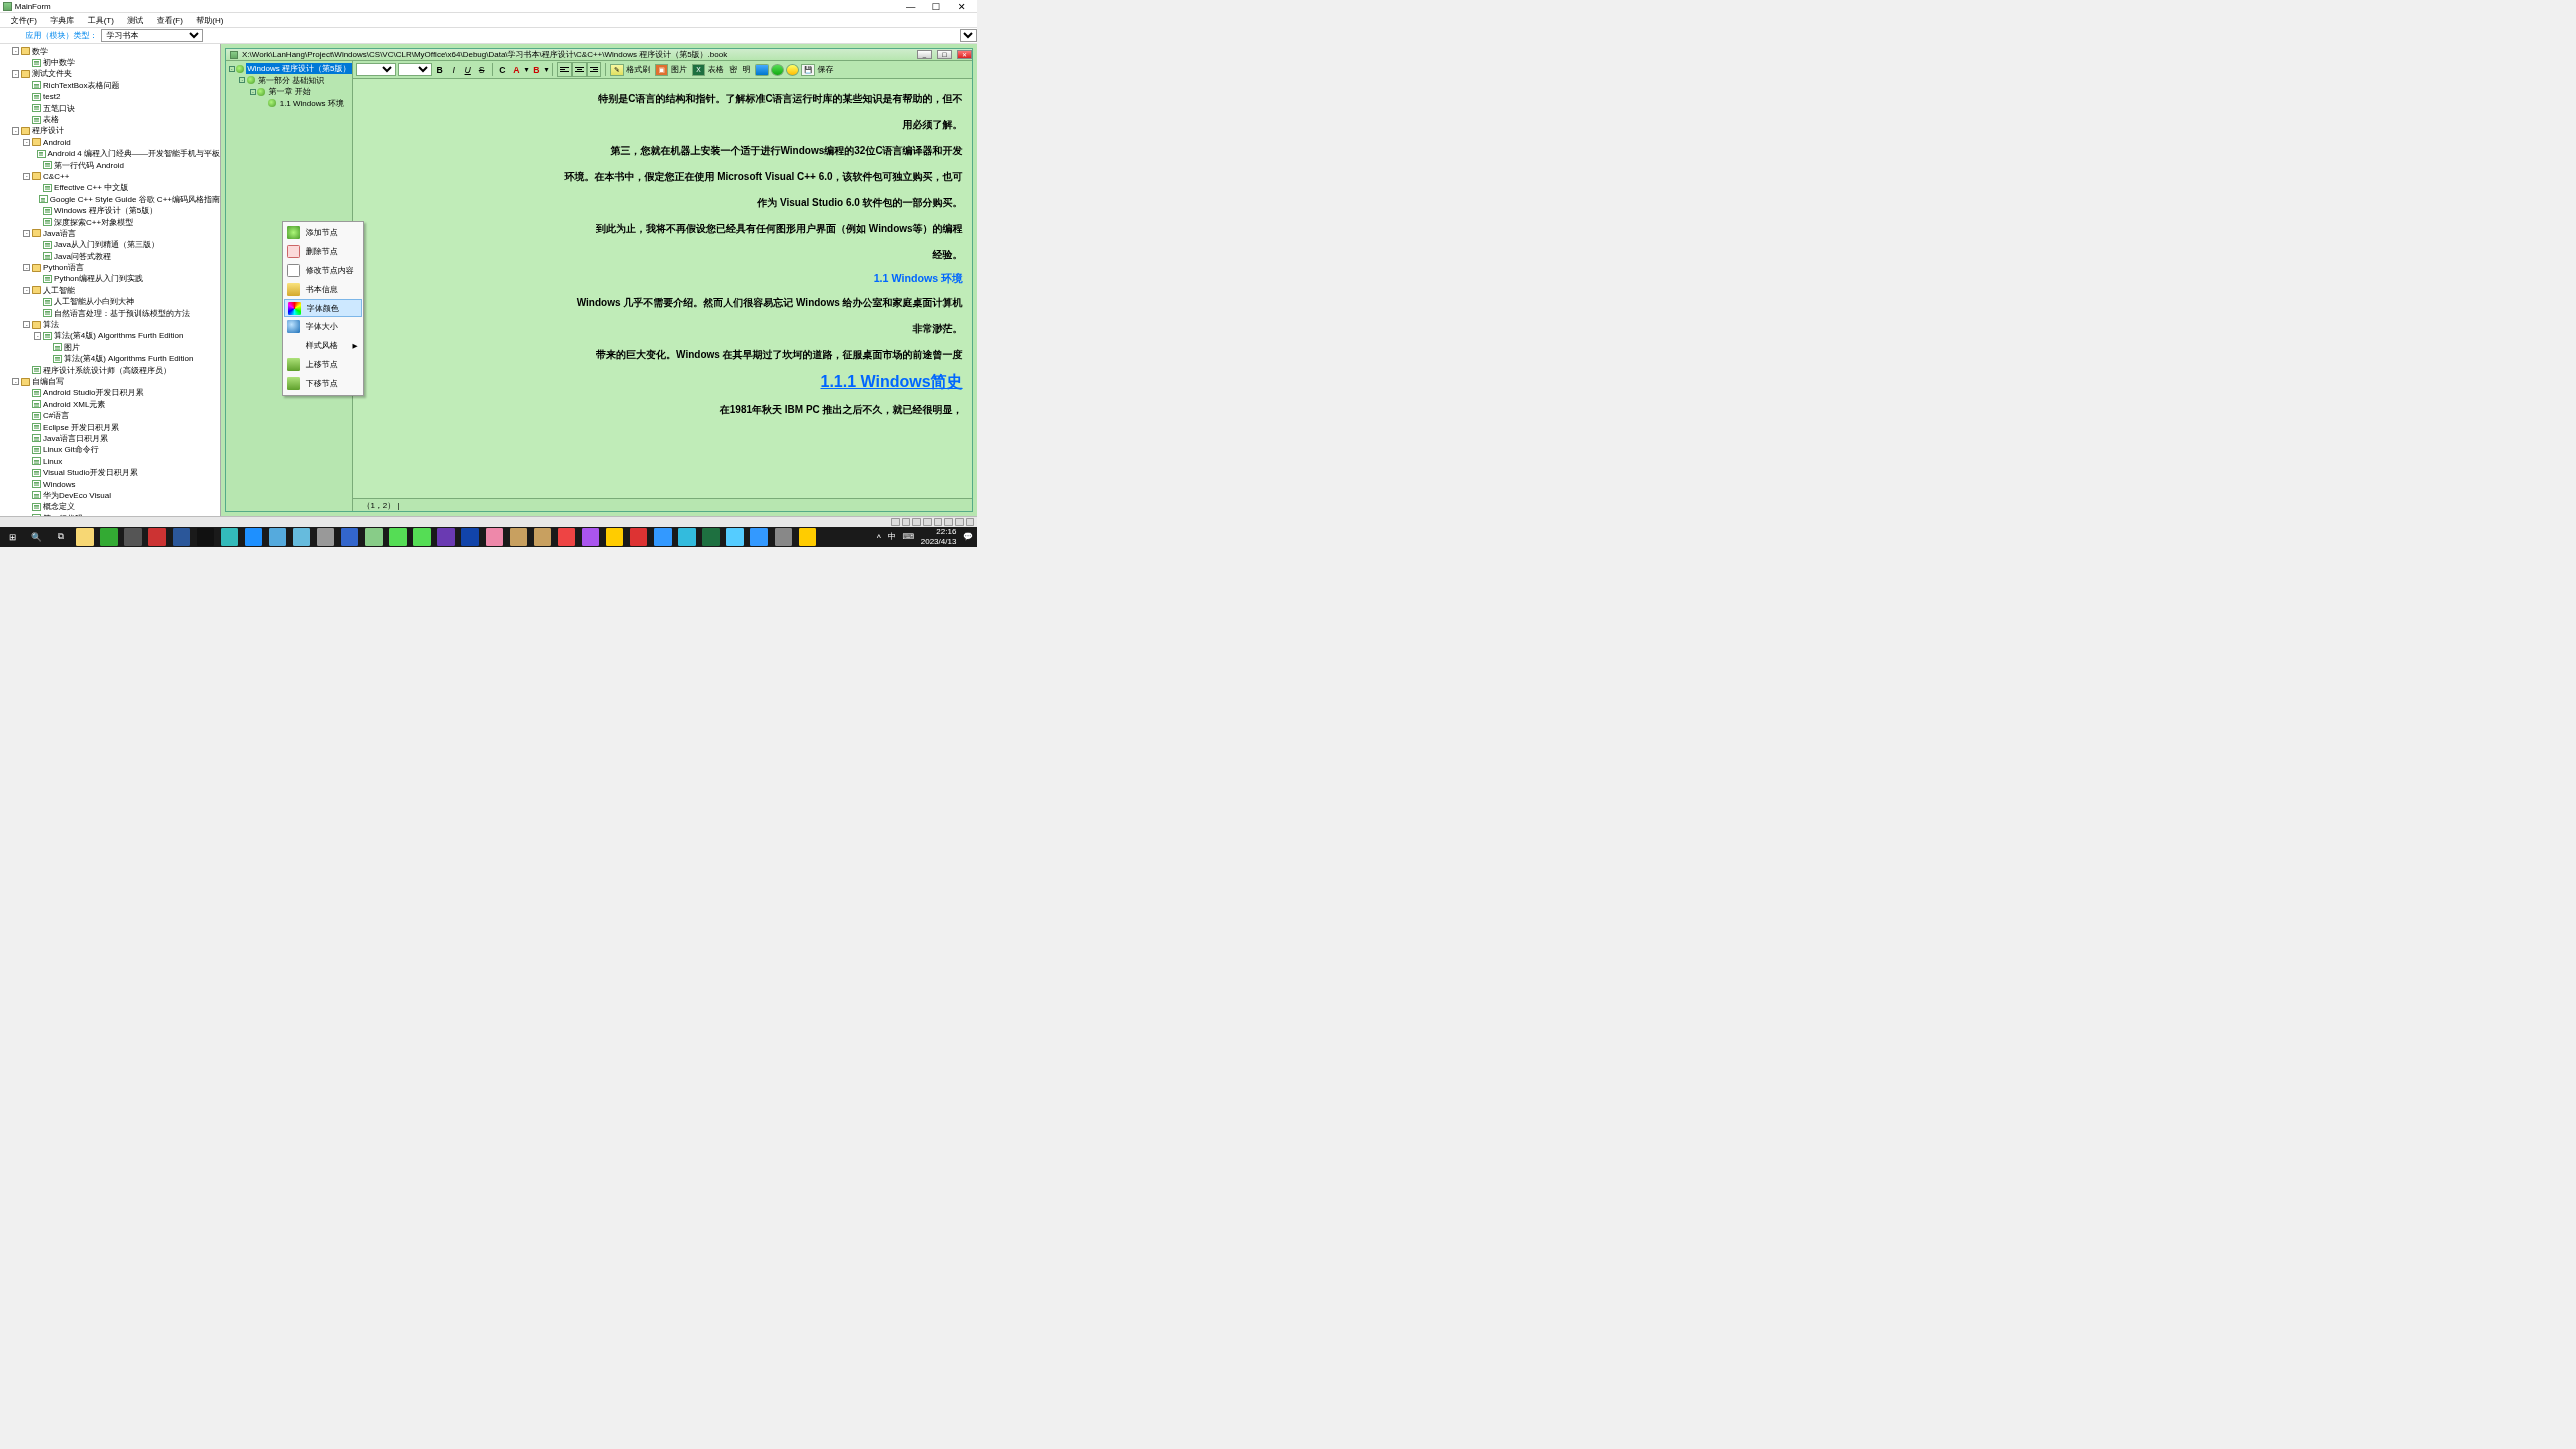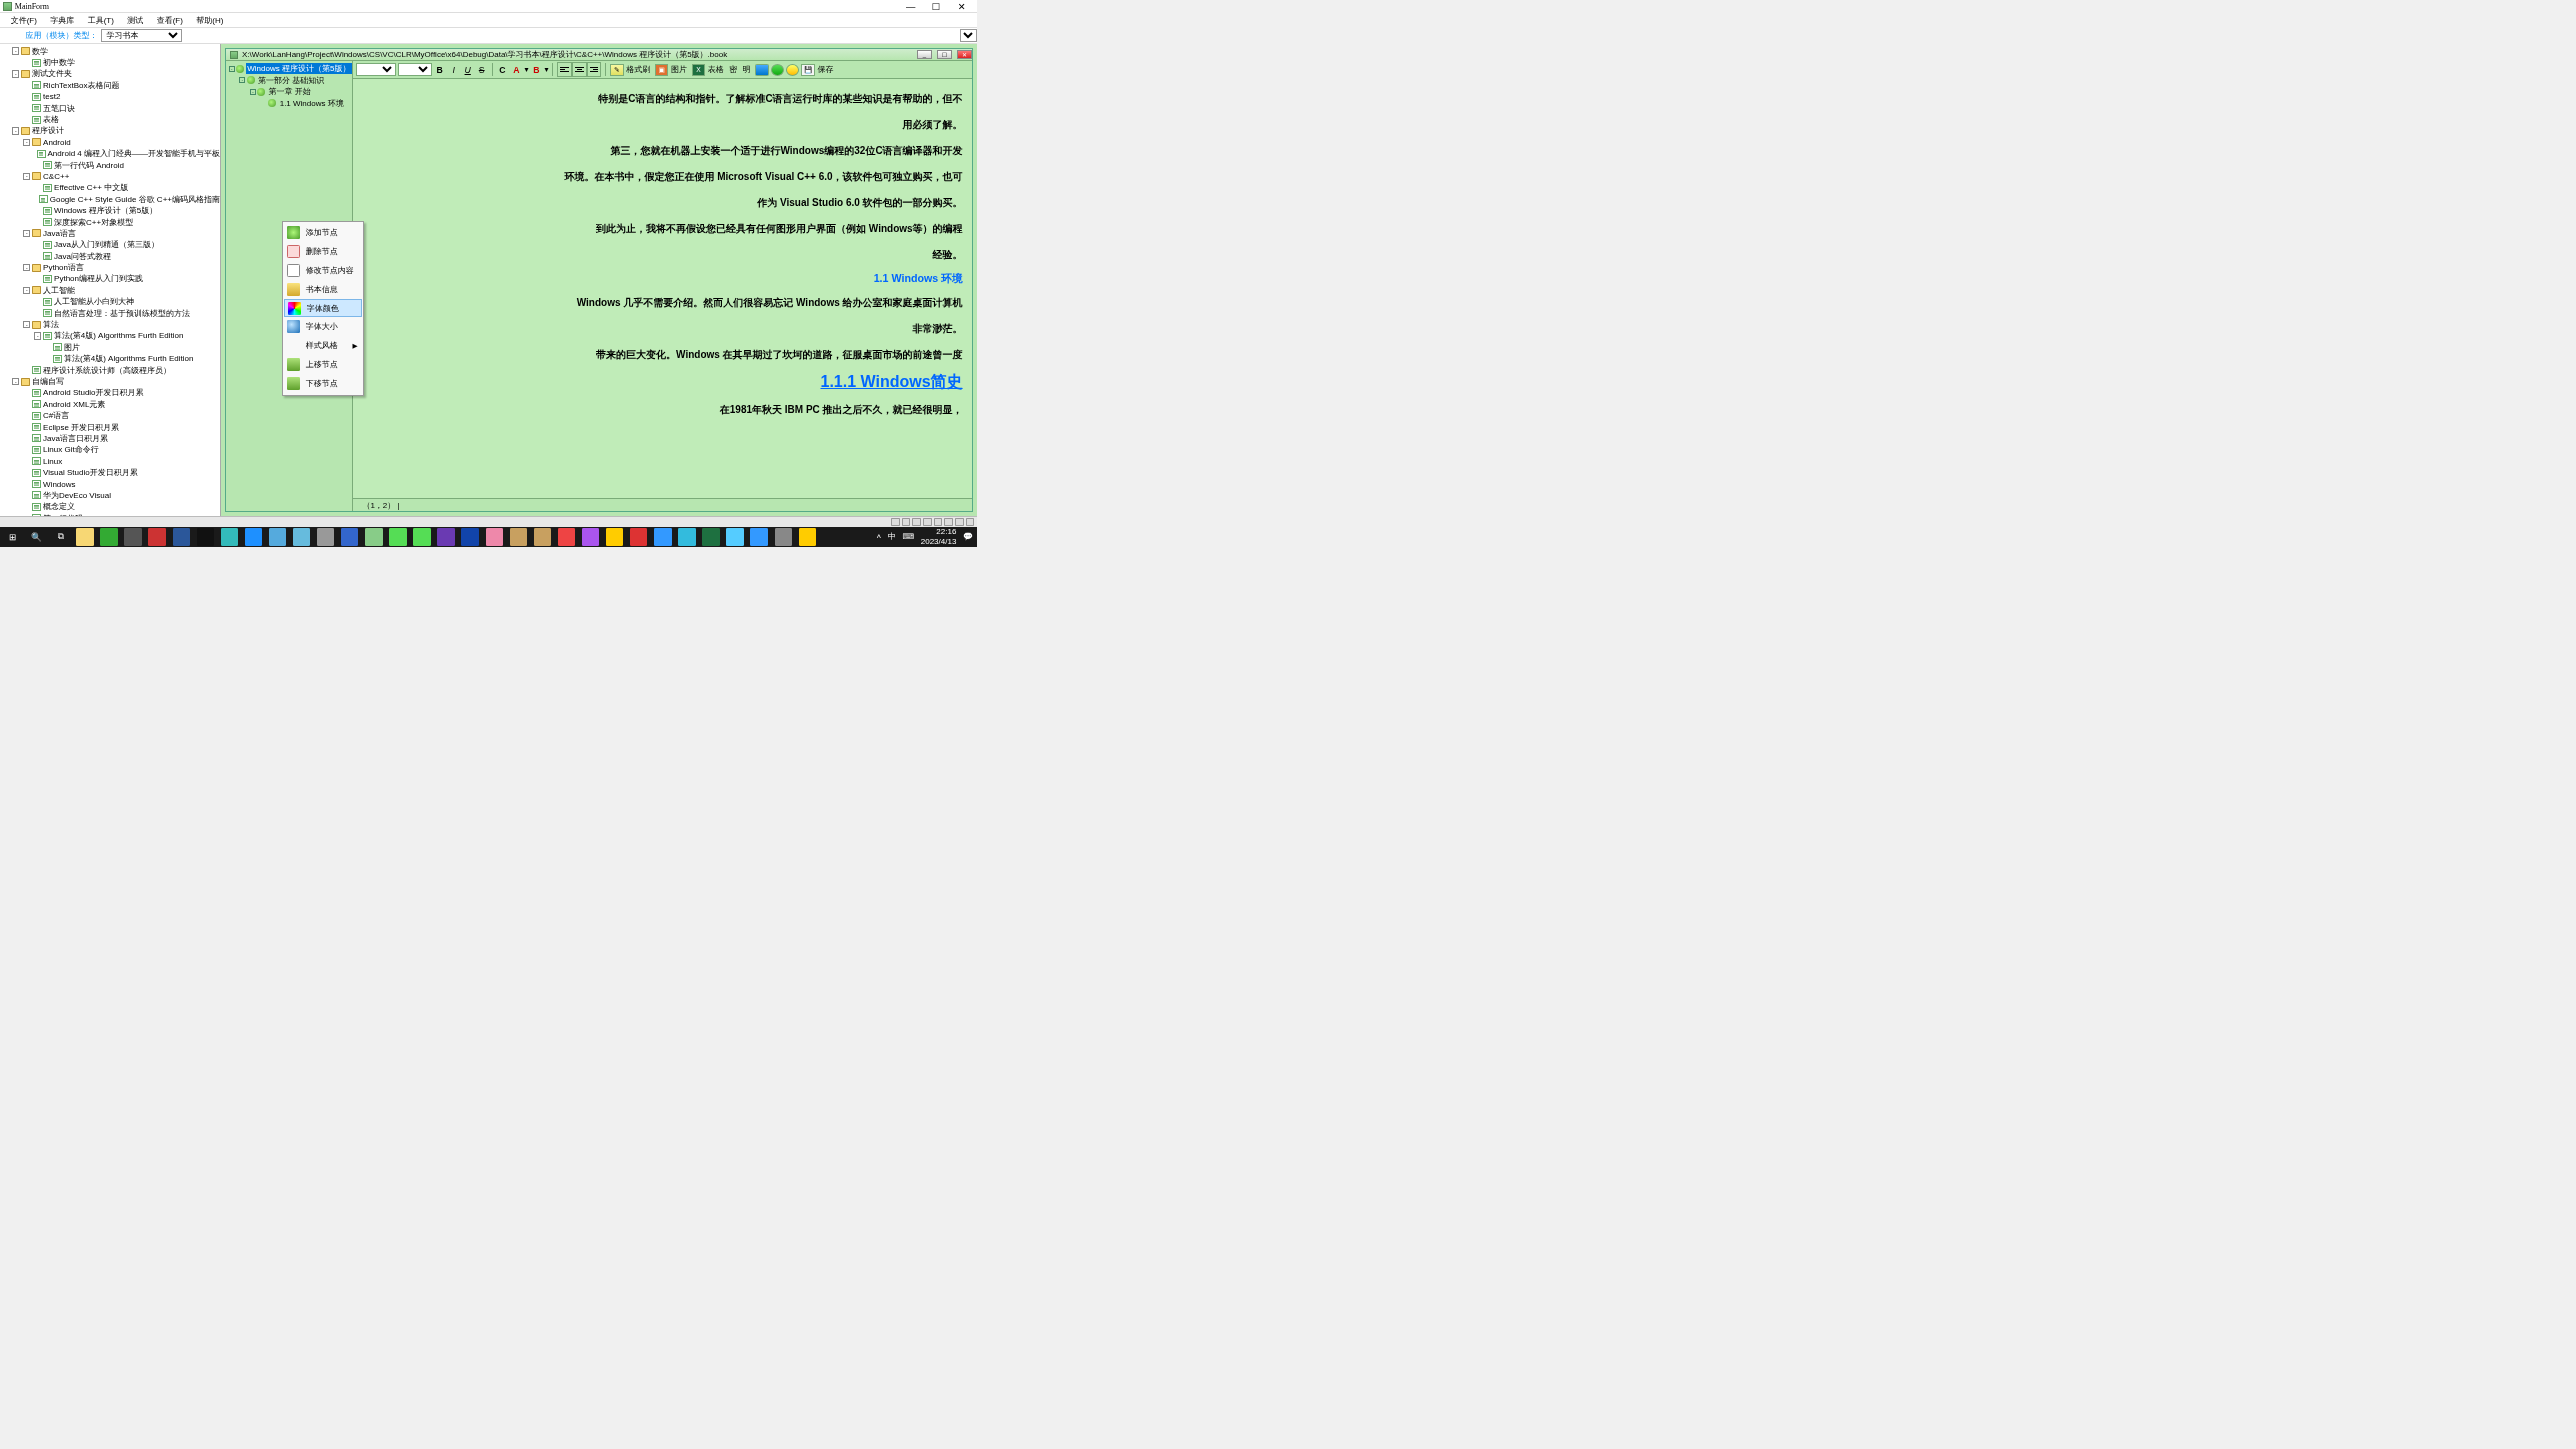--- a/index.html
+++ b/index.html
@@ -1,31 +1,31 @@
 <!DOCTYPE html>
 <html><head>
 <meta charset="utf-8">
 <style>
 * { margin: 0; padding: 0; box-sizing: border-box; font-family: "Microsoft YaHei", SimSun, sans-serif; font-size: 8px; }
 body { background: #f0f0f0; width: 977px; height: 547px; overflow: hidden; display: flex; flex-direction: column; }
 
 
 .titlebar { background: #fff; height: 13.4px; display: flex; align-items: center; padding: 0 2.7px; border-bottom: 0.7px solid #ddd; }
 .titlebar .app-icon { width: 9.4px; height: 9.4px; background: linear-gradient(#8c8,#6a6); border: 0.7px solid #585; margin-right: 2.7px; }
-.titlebar .title { flex: 1; font-family: Liberation Serif, serif; }
+.titlebar .title { flex: 1; }
 .titlebar .btn { width: 25.5px; height: 12px; display: flex; align-items: center; justify-content: center; font-size: 9.4px; }
 
 
 .menubar { background: #fff; height: 14.8px; display: flex; align-items: center; padding-left: 10.7px; gap: 13.4px; border-bottom: 0.7px solid #ddd; }
 .menubar span { cursor: default; }
 
 
 .modrow { background: #fff; height: 16px; display: flex; align-items: center; padding-left: 5.4px; gap: 4px; border-bottom: 0.7px solid #ddd; }
 .modrow .lbl { color: #08e; margin-left: 20px; }
-.modrow select { height: 12.7px; font-size: 8px; background: #fff; border: 0.7px solid #999; width: 81px; }
+.modrow select { height: 12.7px; font-size: 8px; background: #fff; border: 0.7px solid #999; width: 102px; }
 .modrow .spacer { flex: 1; }
 
 
 .mainarea { flex: 1; display: flex; overflow: hidden; }
 
 
 .treepane { width: 221px; background: #fff; overflow: hidden; display: flex; flex-direction: column; border-right: 0.7px solid #aaa; }
 .tree { flex: 1; overflow: auto; padding-top: 1.3px; }
 .tree::-webkit-scrollbar { width: 10px; height: 10px; }
 .tree::-webkit-scrollbar-thumb { background: #ccc; }

